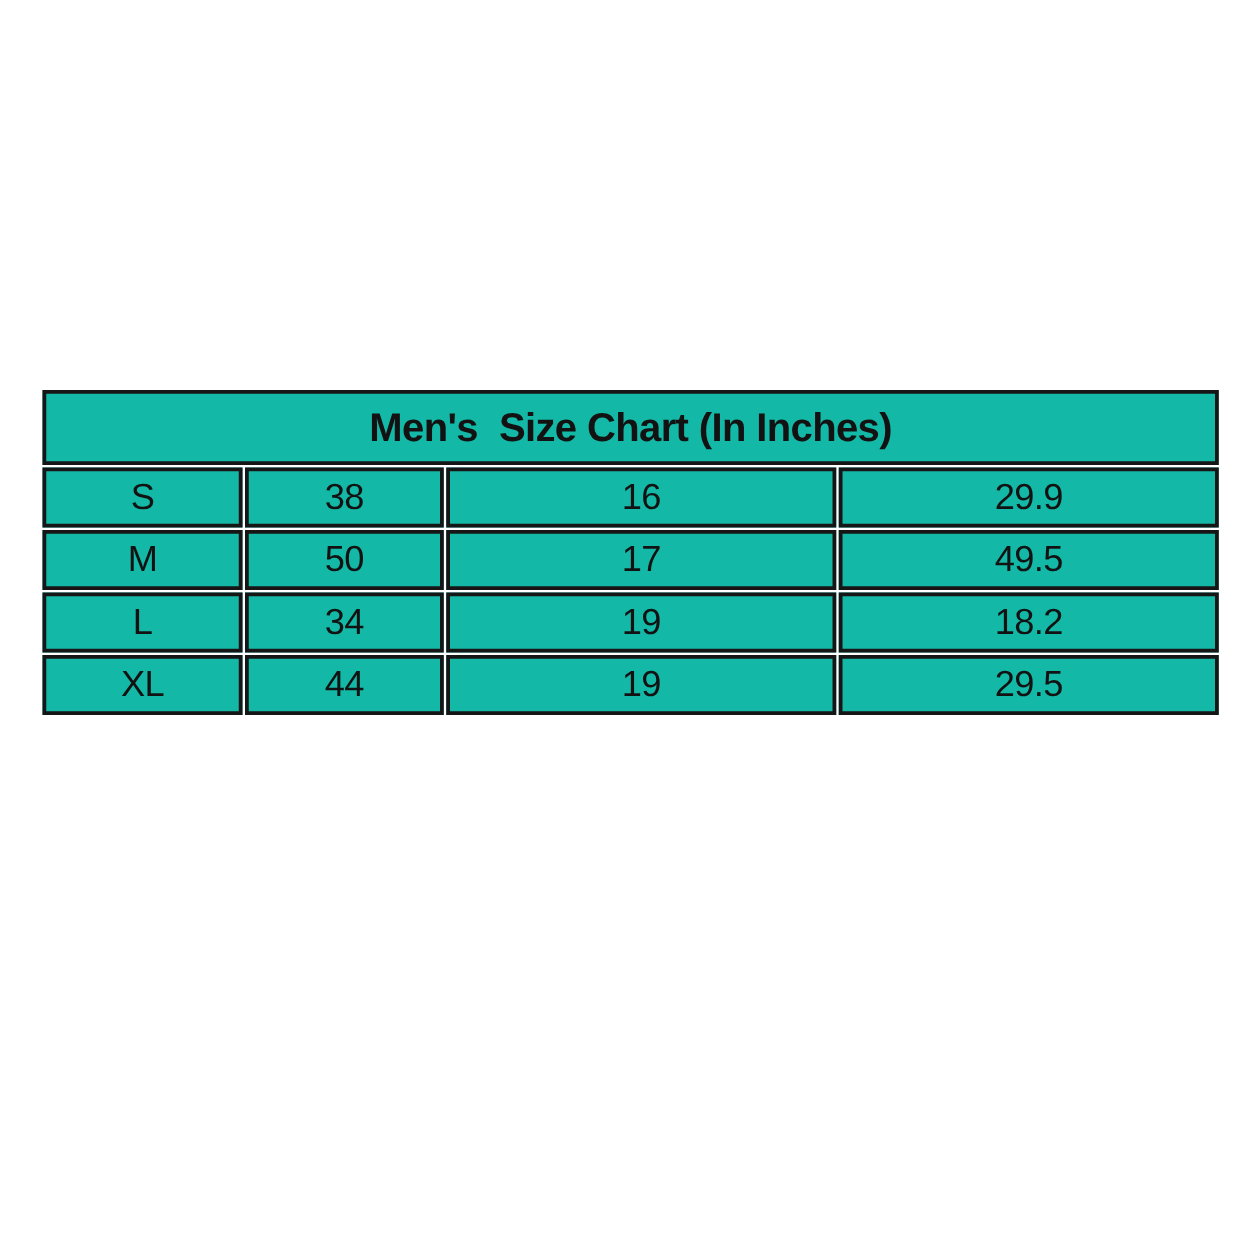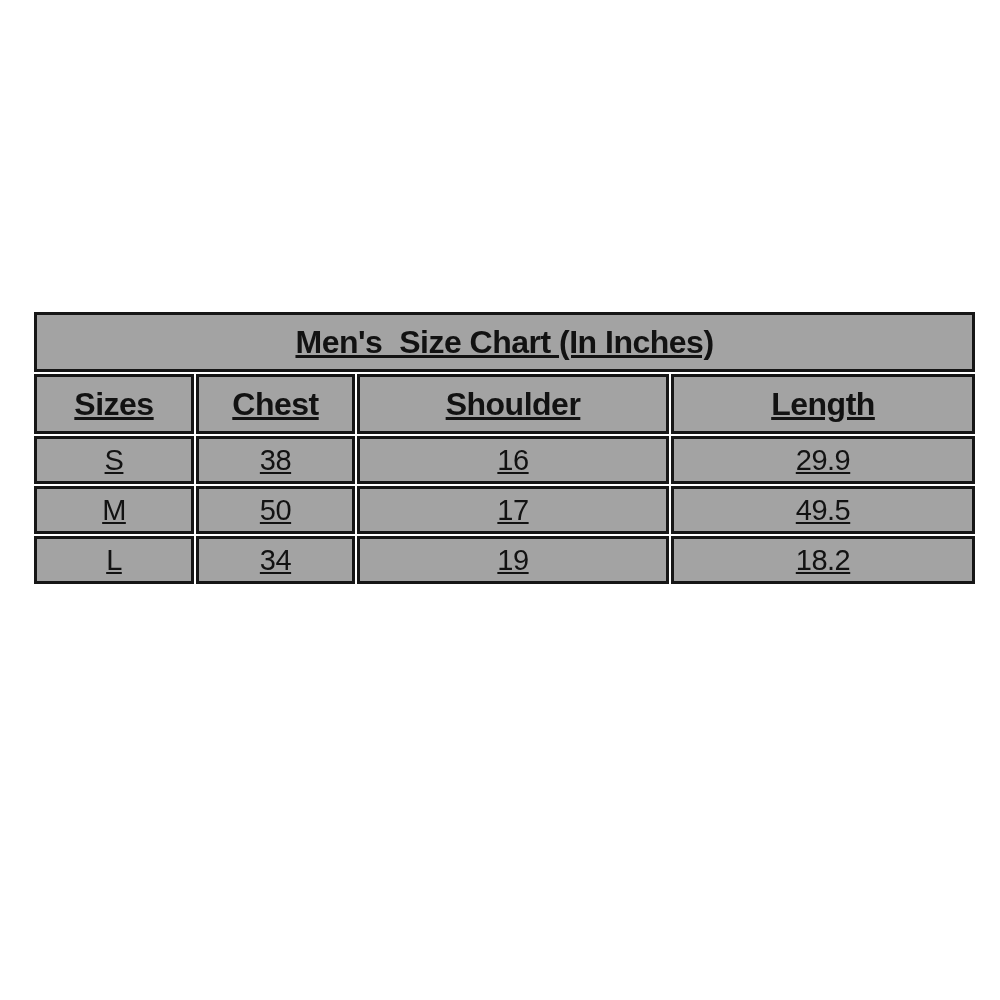--- a/index.html
+++ b/index.html
@@ -19,28 +19,27 @@
     position: absolute;
     left: 32px;
     top: 310px;
     width: 935px;
     border-collapse: separate;
     border-spacing: 2px;
     table-layout: fixed;
   }
   table.size-chart td {
     border: 3px solid #161616;
-    background: #a3a3a3;
+    background: #14b8a6;
     box-sizing: border-box;
     text-align: center;
     vertical-align: middle;
     padding: 0;
     overflow: hidden;
     letter-spacing: -0.5px;
-    text-decoration: underline;
   }
   td.title-cell {
     height: 60px;
     font-size: 32px;
     font-weight: bold;
     white-space: pre; 
   }
   td.header-cell {
     height: 60px;
     font-size: 32px;
@@ -61,38 +60,38 @@
       <col style="width:160px">
       <col style="width:159px">
       <col style="width:312px">
       <col style="width:304px">
     </colgroup>
     <tbody>
       <tr>
         <td class="title-cell" colspan="4">Men's  Size Chart (In Inches)</td>
       </tr>
       <tr>
-        <td class="header-cell">Sizes</td>
-        <td class="header-cell">Chest</td>
-        <td class="header-cell">Shoulder</td>
-        <td class="header-cell">Length</td>
-      </tr>
-      <tr>
         <td class="data-cell">S</td>
         <td class="data-cell">38</td>
         <td class="data-cell">16</td>
         <td class="data-cell">29.9</td>
       </tr>
       <tr>
         <td class="data-cell">M</td>
         <td class="data-cell">50</td>
         <td class="data-cell">17</td>
         <td class="data-cell">49.5</td>
       </tr>
       <tr>
         <td class="data-cell">L</td>
         <td class="data-cell">34</td>
         <td class="data-cell">19</td>
         <td class="data-cell">18.2</td>
       </tr>
+      <tr>
+        <td class="data-cell">XL</td>
+        <td class="data-cell">44</td>
+        <td class="data-cell">19</td>
+        <td class="data-cell">29.5</td>
+      </tr>
     </tbody>
   </table>
 </div>
 
 </body></html>

